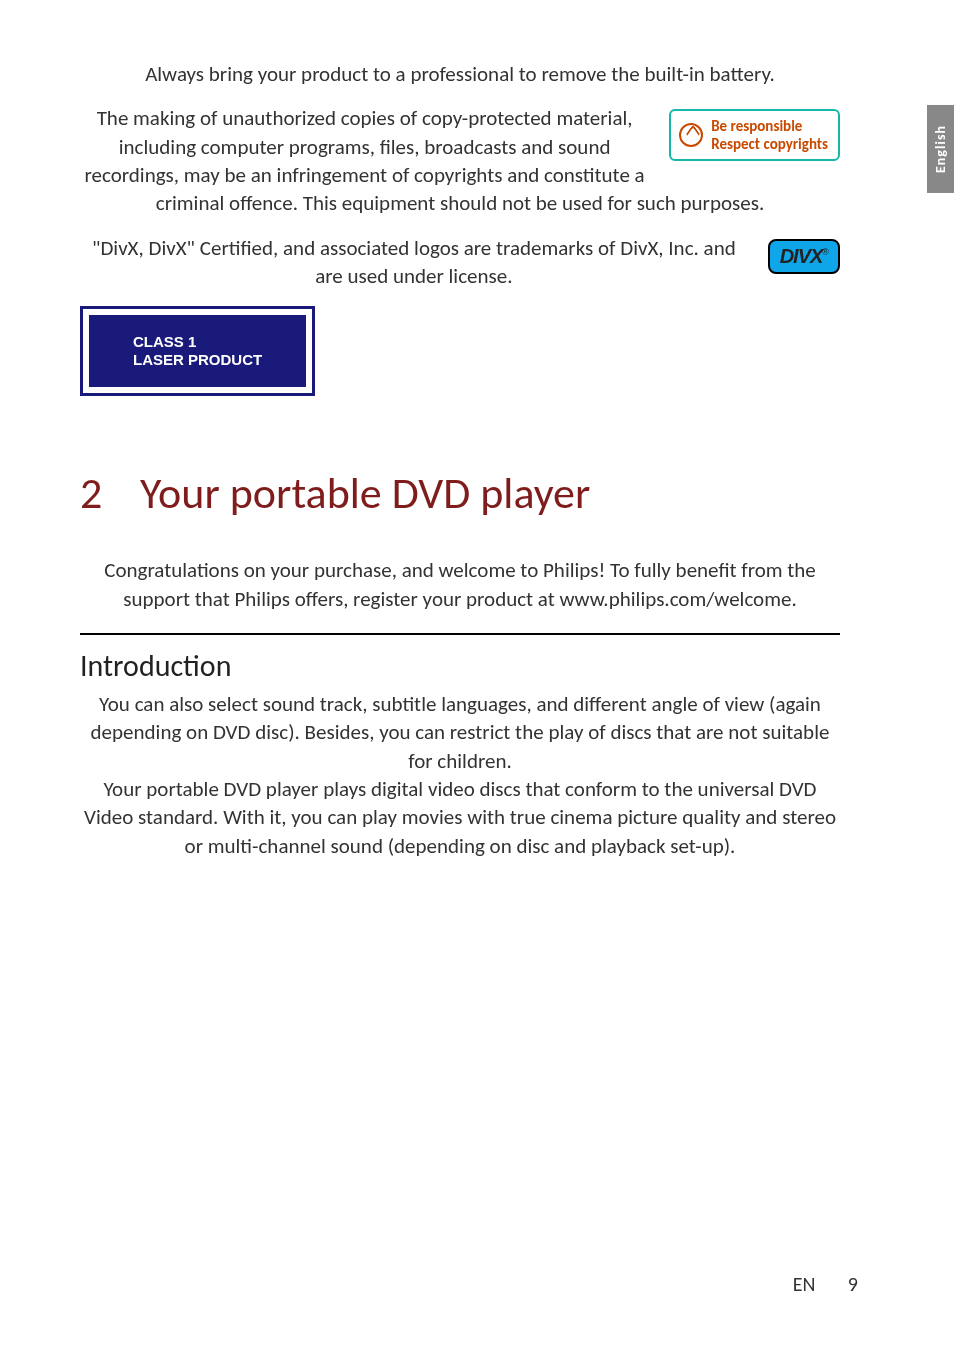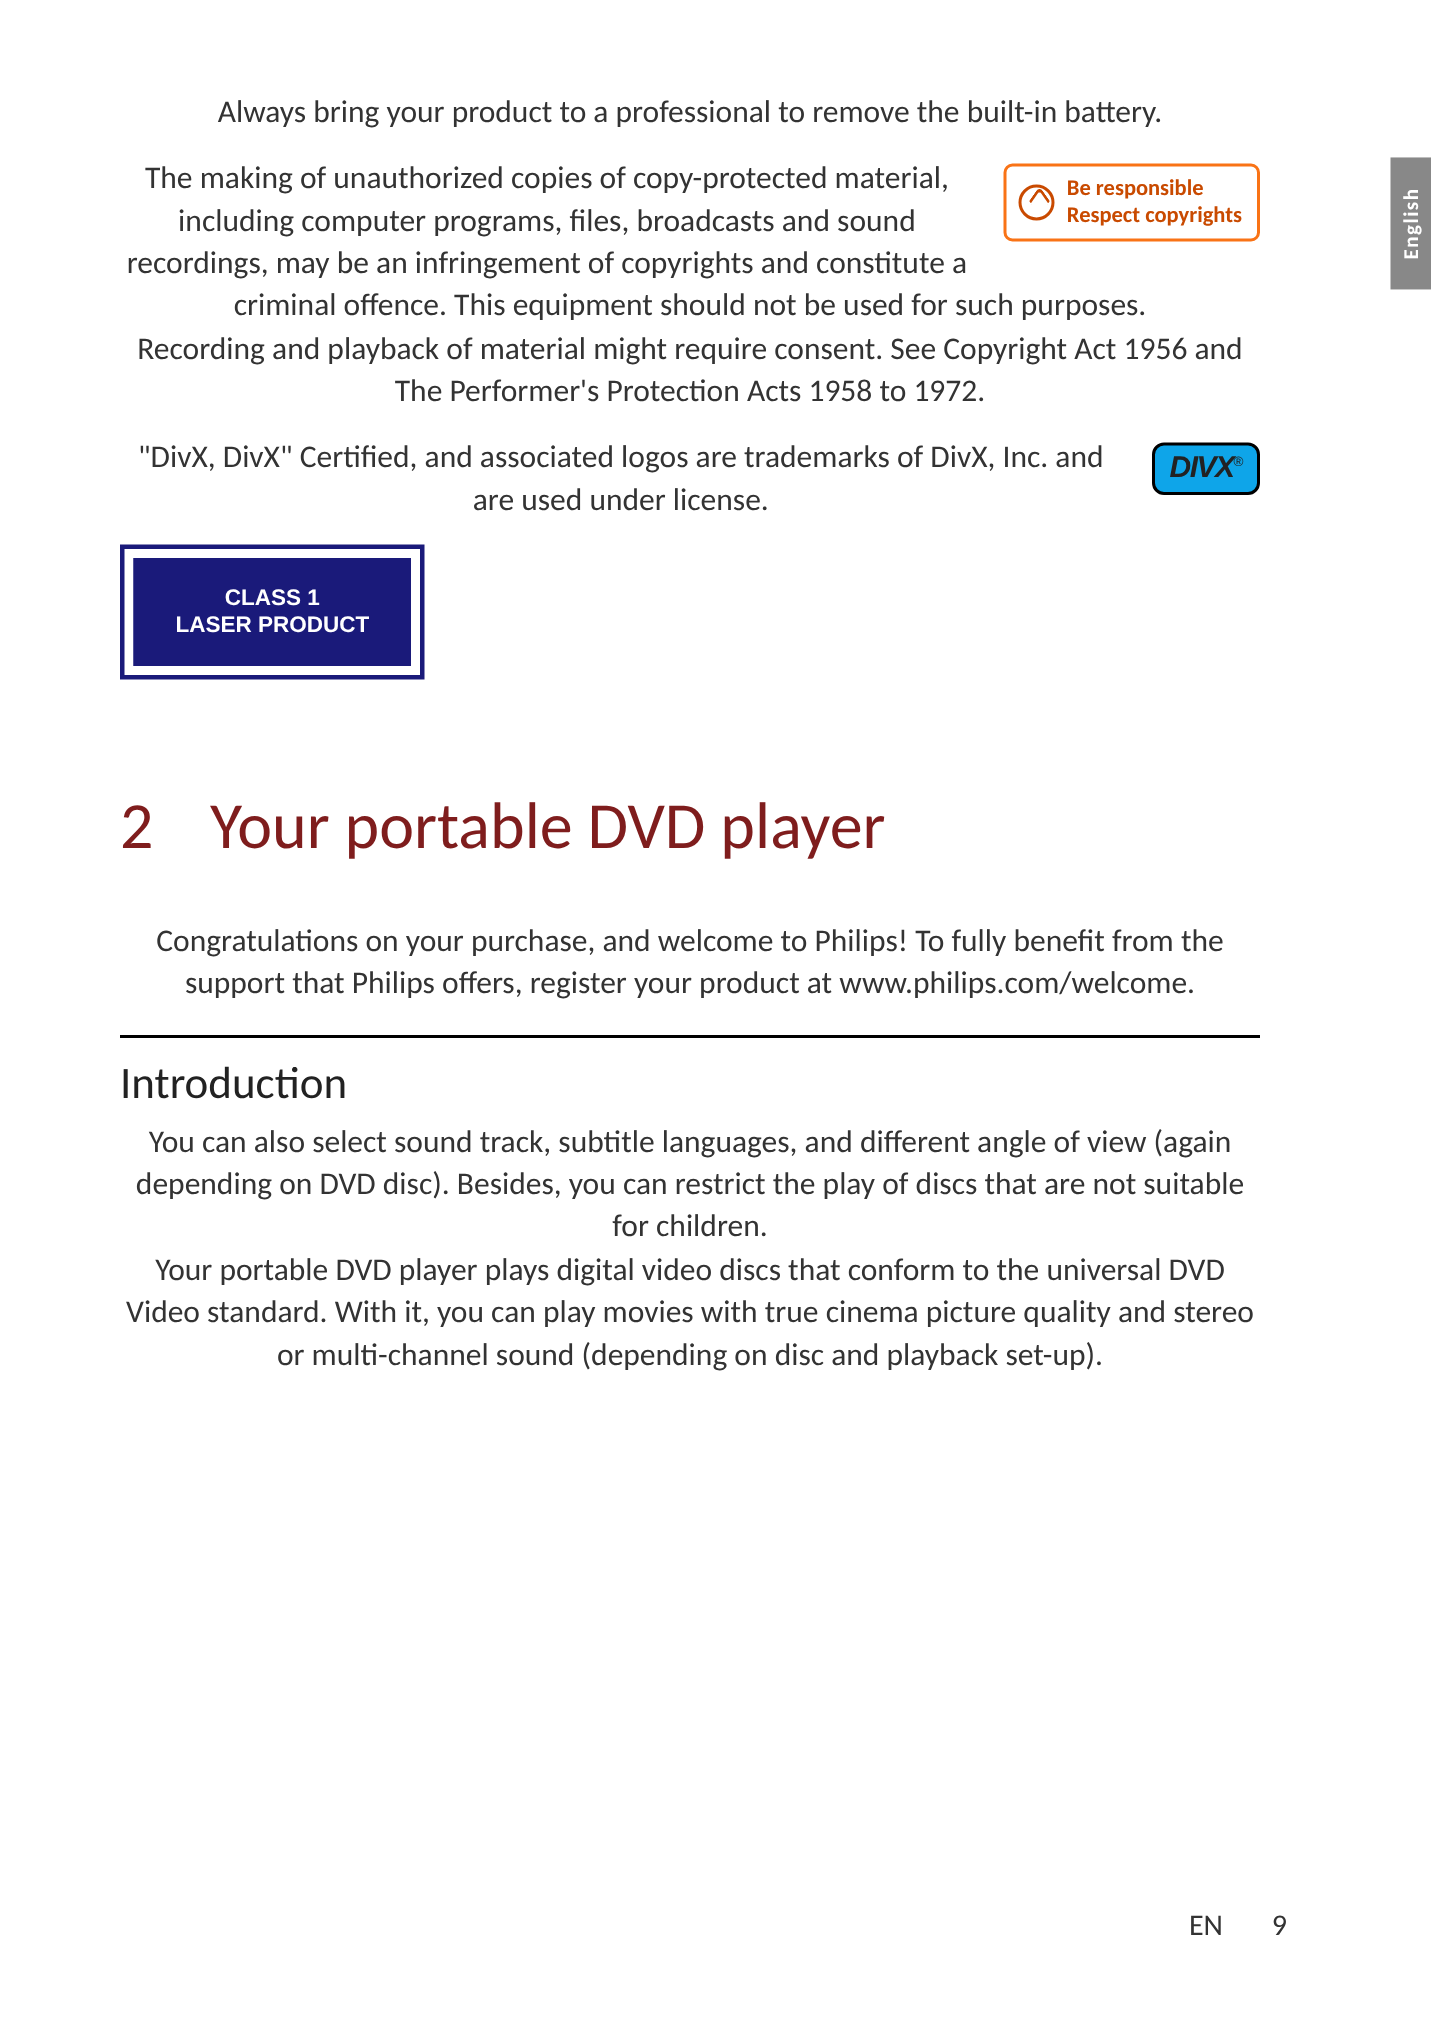--- a/index.html
+++ b/index.html
@@ -47,21 +47,21 @@
     }
     .para-block {
       margin-bottom: 16px;
     }
     .float-right-badge {
       float: right;
       margin-left: 20px;
       margin-top: 5px;
     }
     .copyright-badge {
-      border: 2px solid #f97316;
+      border: 2px solid #14b8a6;
       border-radius: 6px;
       padding: 6px 10px 6px 8px;
       display: flex;
       align-items: center;
       gap: 8px;
       background: #fff;
     }
     .copyright-icon {
       width: 24px;
       height: 24px;
@@ -116,22 +116,22 @@
     }
     .laser-label {
       border: 3px solid #1a1a7a;
       padding: 6px;
       display: inline-block;
       background: #fff;
     }
     .laser-label-inner {
       border: 2px solid #1a1a7a;
       background: #1a1a7a;
-      padding: 16px 26px;
-      text-align: center;
+      padding: 16px 42px;
+      text-align: left;
     }
     .laser-label-inner .line1,
     .laser-label-inner .line2 {
       color: #fff;
       font-family: Arial, sans-serif;
       font-size: 15px;
       font-weight: bold;
       display: block;
       line-height: 1.2;
     }
@@ -188,21 +188,20 @@
       <div class="float-right-badge">
         <div class="copyright-badge">
           <div class="copyright-icon"></div>
           <div class="copyright-text">
             <span>Be responsible</span>
             <span>Respect copyrights</span>
           </div>
         </div>
       </div>
       <p>The making of unauthorized copies of copy-protected material, including computer programs, files, broadcasts and sound recordings, may be an infringement of copyrights and constitute a criminal offence. This equipment should not be used for such purposes.</p>
-      <p>Recording and playback of material might require consent. See Copyright Act 1956 and The Performer's Protection Acts 1958 to 1972.</p>
     </div>
 
     <div class="para-block clearfix">
       <div class="float-right-badge">
         <div class="divx-badge">
           <span>DIVX</span><span class="reg">®</span>
         </div>
       </div>
       <p>"DivX, DivX" Certified, and associated logos are trademarks of DivX, Inc. and are used under license.</p>
     </div>

